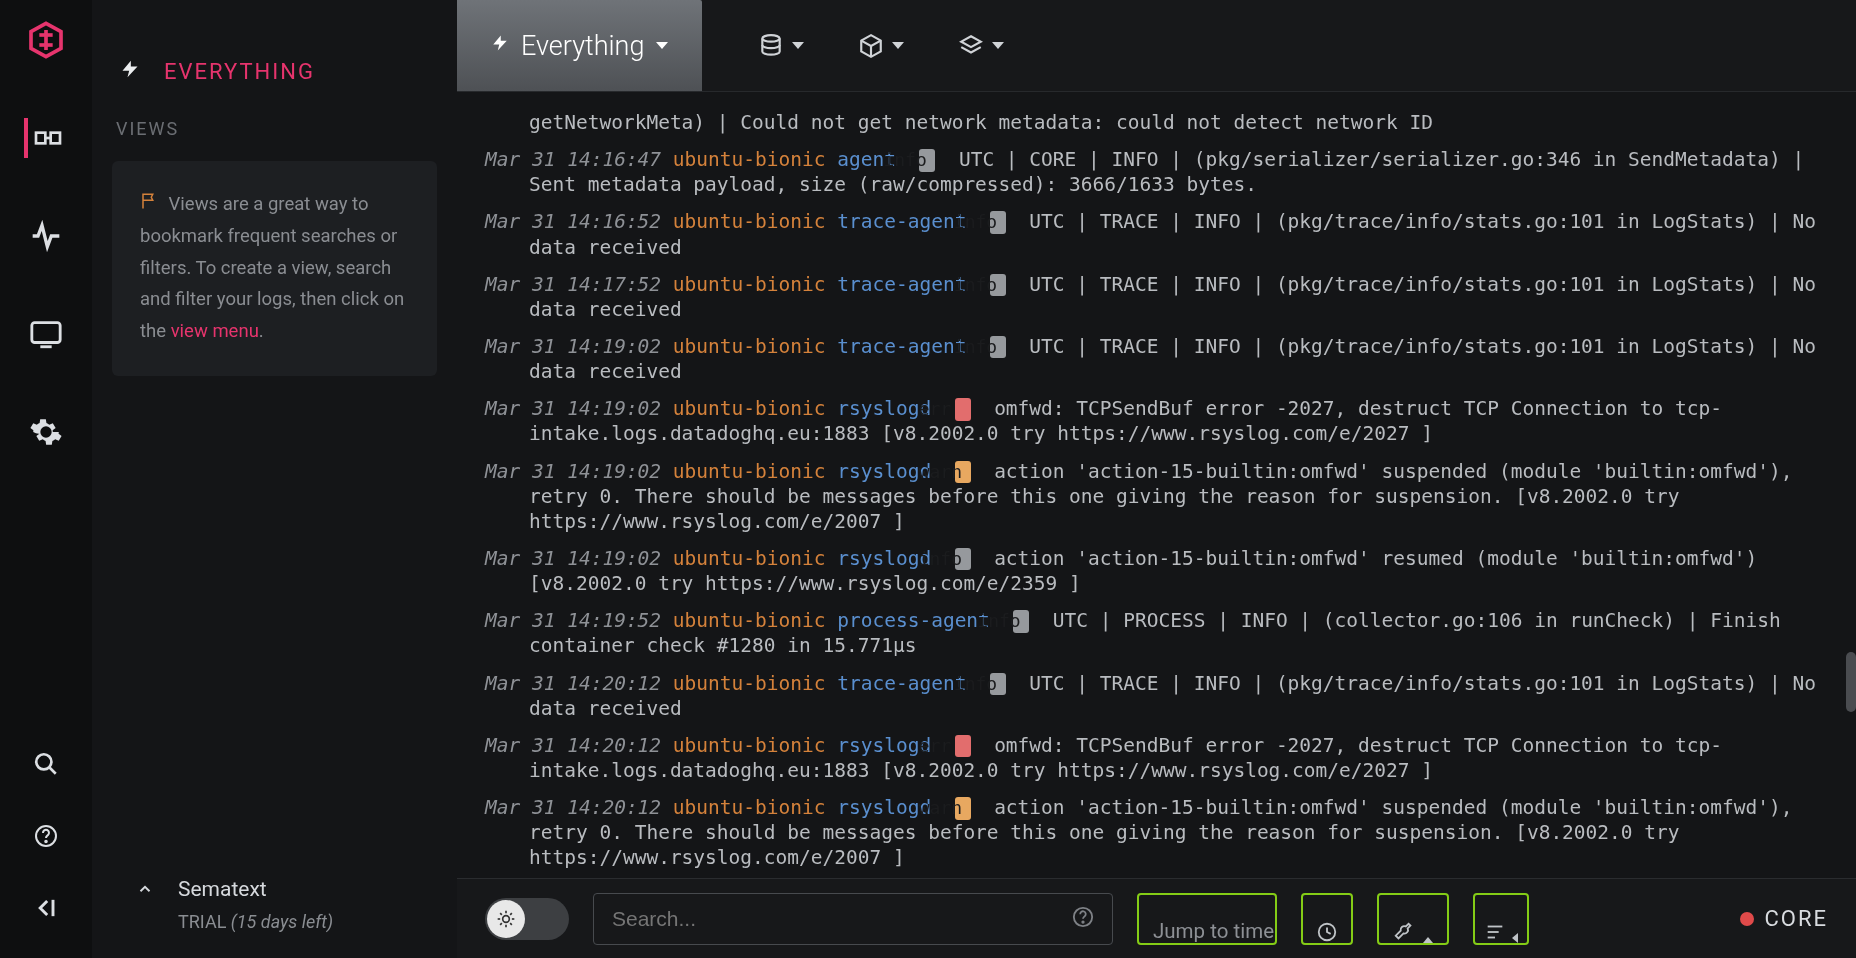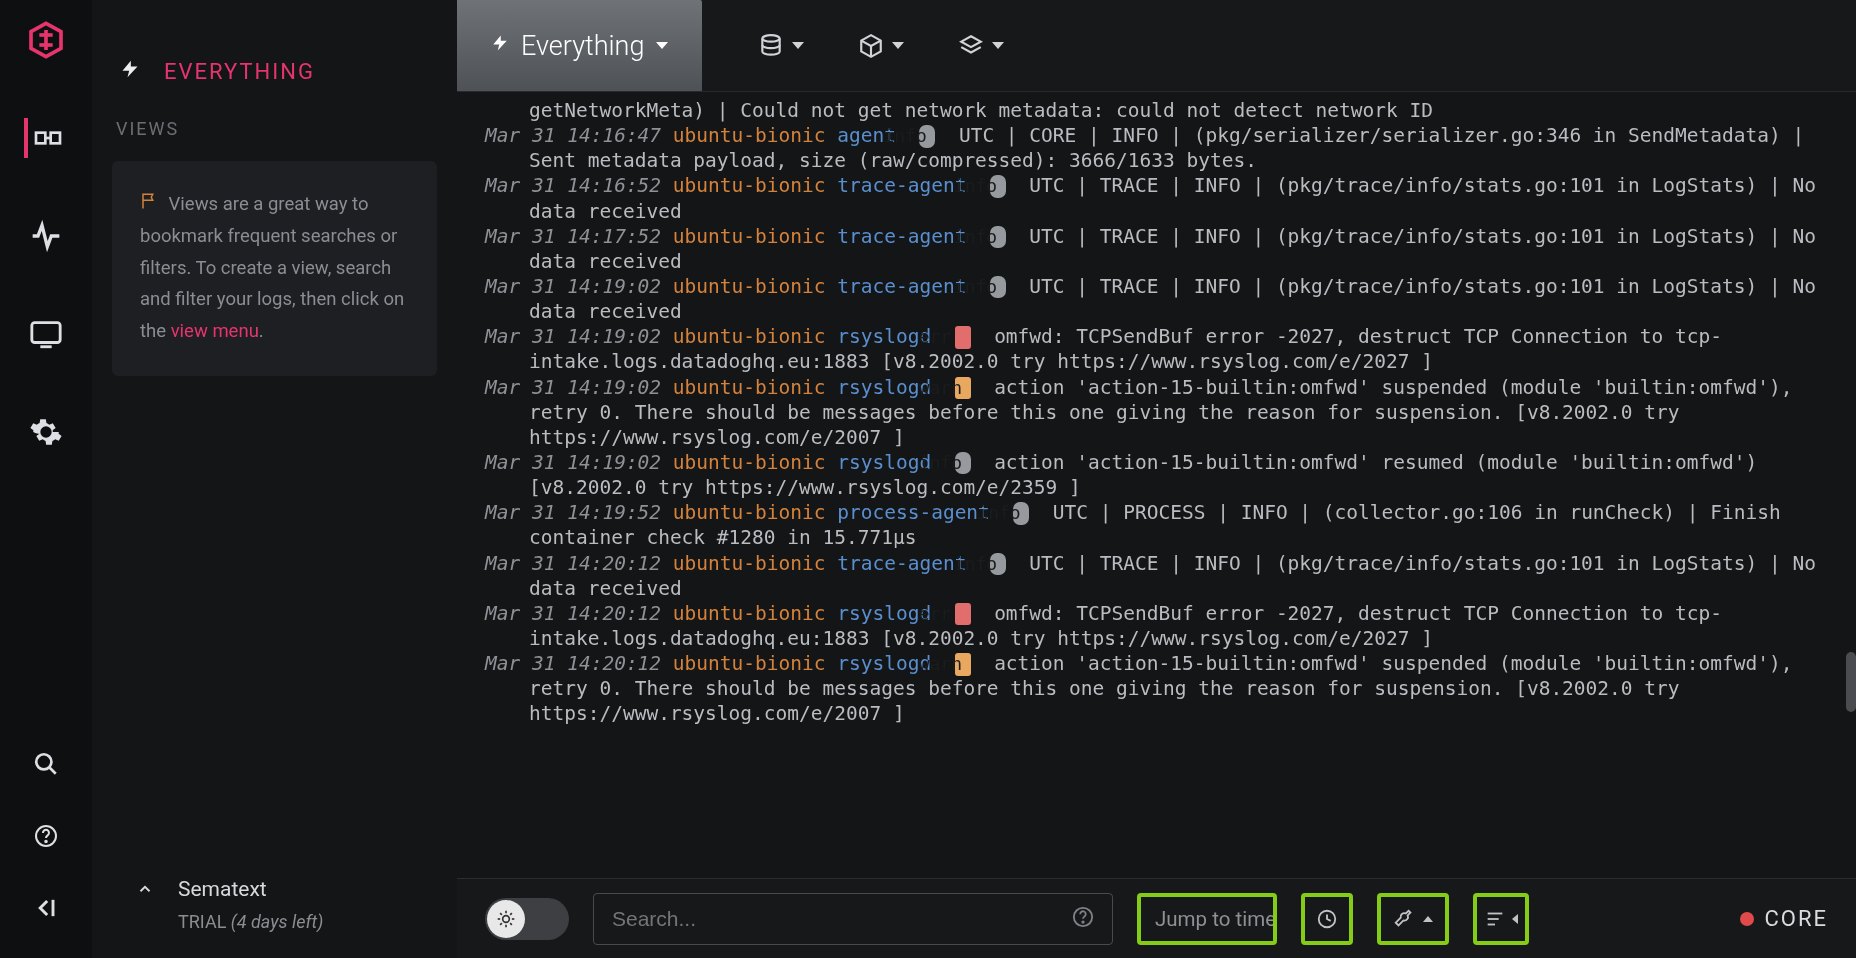--- a/index.html
+++ b/index.html
@@ -36,39 +36,39 @@
 
 .topbar{ height:92px; background:#17181a; display:flex; align-items:stretch; border-bottom:1px solid #27292c;}
 .topbar .main-dd{ background:linear-gradient(#6f7378,#4e5155); color:#fff; display:flex; align-items:center; gap:12px; padding:0 34px; font-size:27px; font-weight:300; border-top-right-radius:2px;}
 .topbar .main-dd .bolt{color:#fff;}
 .topbar .icons{display:flex;align-items:center;gap:54px;padding-left:56px;}
 .topbar .ibtn{display:flex;align-items:center;gap:8px;color:#d0d3d7;}
 .caret{width:0;height:0;border-left:6px solid transparent;border-right:6px solid transparent;border-top:7px solid currentColor;display:inline-block;}
 
 
 .logs{ flex:1; overflow:hidden; padding:6px 30px 0 28px; font-family:"SFMono-Regular",Menlo,Consolas,monospace; font-size:19.5px; line-height:1.29; color:#b9bcc0; position:relative;}
-.log-line{ white-space:pre-wrap; padding-left:44px; text-indent:-44px;}
+.log-line{ white-space:pre-wrap; padding-left:44px; text-indent:-44px;margin-top:12px;}
 .log-line.cont{padding-left:44px;text-indent:0;}
 .ts{color:#8e9196;font-style:italic;}
 .host{color:#d5823b;}
 .svc{color:#5a8fcf;}
 .badge{display:inline-block;padding:0 8px;border-radius:3px;color:#1b1c1e;font-size:18px;line-height:1.25;}
-.badge.info{background:#96999d;color:#1b1c1e;border-radius:7px;}
+.badge.info{background:#96999d;color:#1b1c1e;}
 .badge.err{background:#e26d6d;color:#1b1c1e;}
 .badge.warn{background:#e8a860;color:#1b1c1e;}
 .scrollmark{position:absolute;right:0;top:560px;width:10px;height:60px;background:#4a4c50;border-radius:5px;}
 
 
 .bottom{ height:80px; background:#17181a; border-top:1px solid #2a2c2f; display:flex; align-items:center; padding:0 28px; gap:24px;}
 .toggle{width:84px;height:42px;border-radius:21px;background:#3d3f42;position:relative;}
 .toggle .knob{width:38px;height:38px;border-radius:50%;background:#e8e8e8;position:absolute;left:2px;top:2px;display:flex;align-items:center;justify-content:center;color:#333;}
 .searchbox{flex:1;display:flex;align-items:center;border:1px solid #474a4e;border-radius:4px;height:52px;padding:0 18px;max-width:520px;}
 .searchbox input{flex:1;background:transparent;border:none;outline:none;color:#c4b5fd;font-size:21px;}
 .searchbox .q{color:#7e8186;}
-.pill{border:4px solid #84cc16;border-radius:4px;height:52px;display:flex;align-items:center;}
+.pill{border:2px solid #84cc16;border-radius:4px;height:52px;display:flex;align-items:flex-end;}
 .jump{width:140px;padding:0 14px;color:#8d9095;font-size:20.5px;overflow:hidden;white-space:nowrap;}
 .clk{width:52px;justify-content:center;}
 .tools{width:72px;justify-content:center;gap:8px;color:#bfc3c7;}
 .sort{width:56px;justify-content:center;gap:6px;color:#bfc3c7;}
 .live{display:flex;align-items:center;gap:10px;color:#d9dce0;font-size:22px;letter-spacing:2px;margin-left:auto;}
 .live .dot{width:14px;height:14px;border-radius:50%;background:#e04a4a;}
 .caret-sm{width:0;height:0;border-left:5px solid transparent;border-right:5px solid transparent;border-bottom:6px solid currentColor;display:inline-block;}
 .caret-l{width:0;height:0;border-top:5px solid transparent;border-bottom:5px solid transparent;border-right:6px solid currentColor;display:inline-block;}
 </style>
 </head>
@@ -151,21 +151,21 @@
   </div>
   <div class="spacer"></div>
   <div class="branding">
     <div class="brand-row">
       <svg width="18" height="18" viewBox="0 0 24 24" fill="none" stroke="currentColor" stroke-width="2.5">
           <polyline points="6,15 12,9 18,15"></polyline>
         </svg>
       <span>Sematext</span>
     </div>
     <div class="trial">
-      <span>TRIAL </span><em>(4 days left)</em>
+      <span>TRIAL </span><em>(15 days left)</em>
     </div>
   </div>
 </div>
 
 <div class="main">
   <div class="topbar">
     <div class="main-dd">
       <span class="bolt">
         <svg width="18" height="24" viewBox="0 0 24 24" fill="currentColor">
             <polygon points="13,2 3,14 11,14 9,22 21,9 13,9"></polygon>

